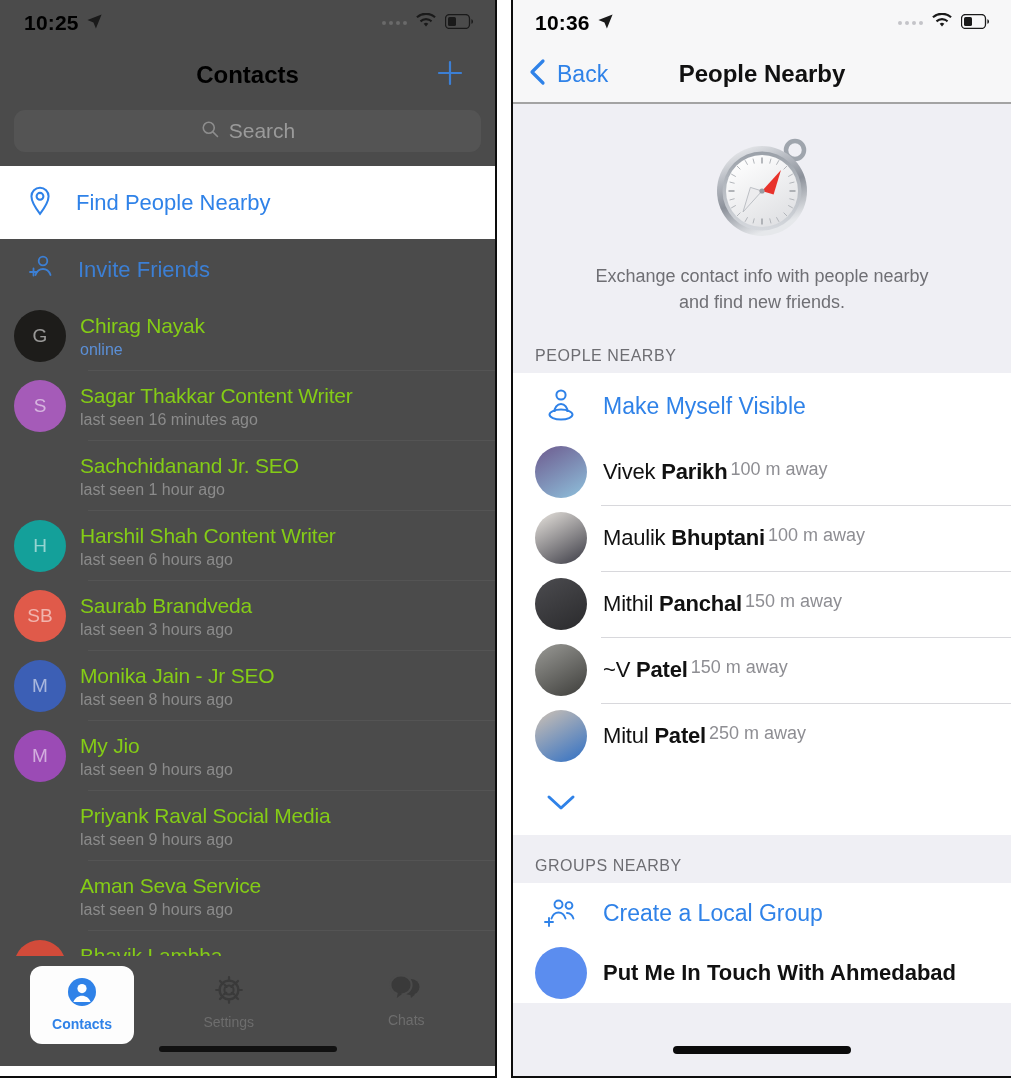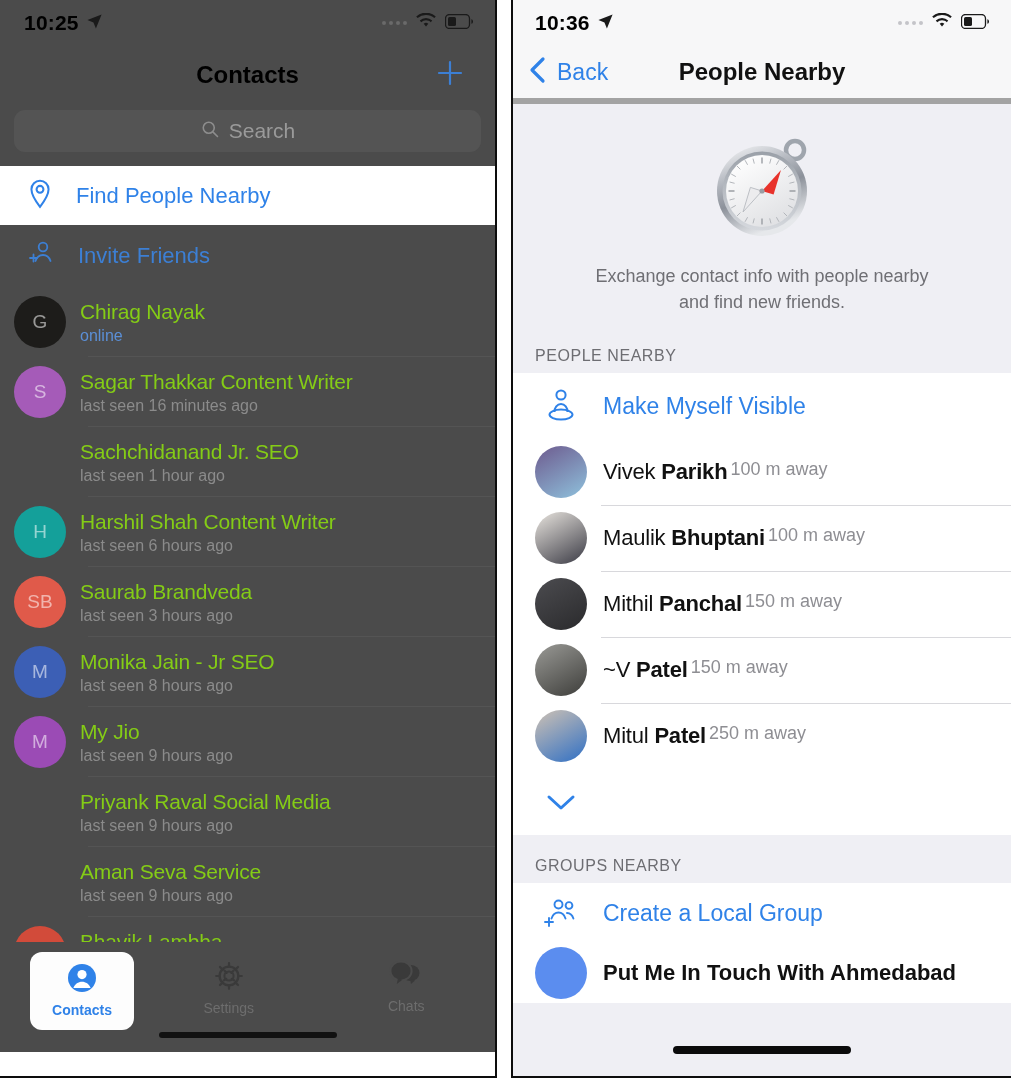--- a/index.html
+++ b/index.html
@@ -41,21 +41,21 @@
   .navbar .plus { position: absolute; right: 30px; top: 50%; transform: translateY(-50%); }
 
   .searchwrap { padding: 6px 14px 14px; }
   .searchbar {
     height: 42px; border-radius: 11px;
     display:flex; align-items:center; justify-content:center; gap: 9px;
   }
   .searchbar .sb-label { font-size: 21px; }
 
   .row-highlight {
-    background:#fff; height: 59px; display:flex; align-items:center;
+    background:#fff; height: 73px; display:flex; align-items:center;
     padding-left: 26px; gap: 22px;
   }
   .row-highlight .label { color:#2f82e8; font-size:22px; }
 
   .action-row { height: 62px; display:flex; align-items:center; padding-left:26px; gap:22px; }
   .action-row .label { color:#3c7fd4; font-size: 22px; }
 
   .contact-row {
     height: 70px; display:flex; align-items:center; padding-left: 14px; gap: 14px;
     position: relative;
@@ -89,21 +89,21 @@
   .tab.inactive .tlabel { color: #6d6d6d; }
   .home-ind { position:absolute; left:50%; transform:translateX(-50%); bottom: 14px;
               width: 178px; height: 6px; border-radius:3px; background:#111; }
 
   
   .right-screen { position:absolute; inset:0; background:#efeff4; }
   .r-statusbar { height:46px; display:flex; align-items:center; padding:0 22px 0 22px; position:relative;
                  background:#f7f7f8; }
   .r-navbar { height: 58px; background:#f7f7f8; position:relative;
               display:flex; align-items:center; justify-content:center;
-              border-bottom: 6px solid #a3a3a3; }
+              border-bottom: 2px solid #a3a3a3; }
   .r-navbar .title { font-size:24px; font-weight:700; color:#111; }
   .r-back { position:absolute; left: 12px; top:50%; transform:translateY(-50%);
             display:flex; align-items:center; gap:6px; color:#2f82e8; }
   .r-back .btext { font-size: 23px; color:#2f82e8; }
 
   .hero { background:#efeff4; padding: 24px 0 10px; text-align:center; }
   .hero-desc { font-size: 18px; color:#6f6f74; line-height: 1.42; margin-top: 14px; }
 
   .sec-head { font-size: 16px; color:#6d6d72; letter-spacing: .55px;
               padding: 22px 0 8px 22px; background:#efeff4; }

